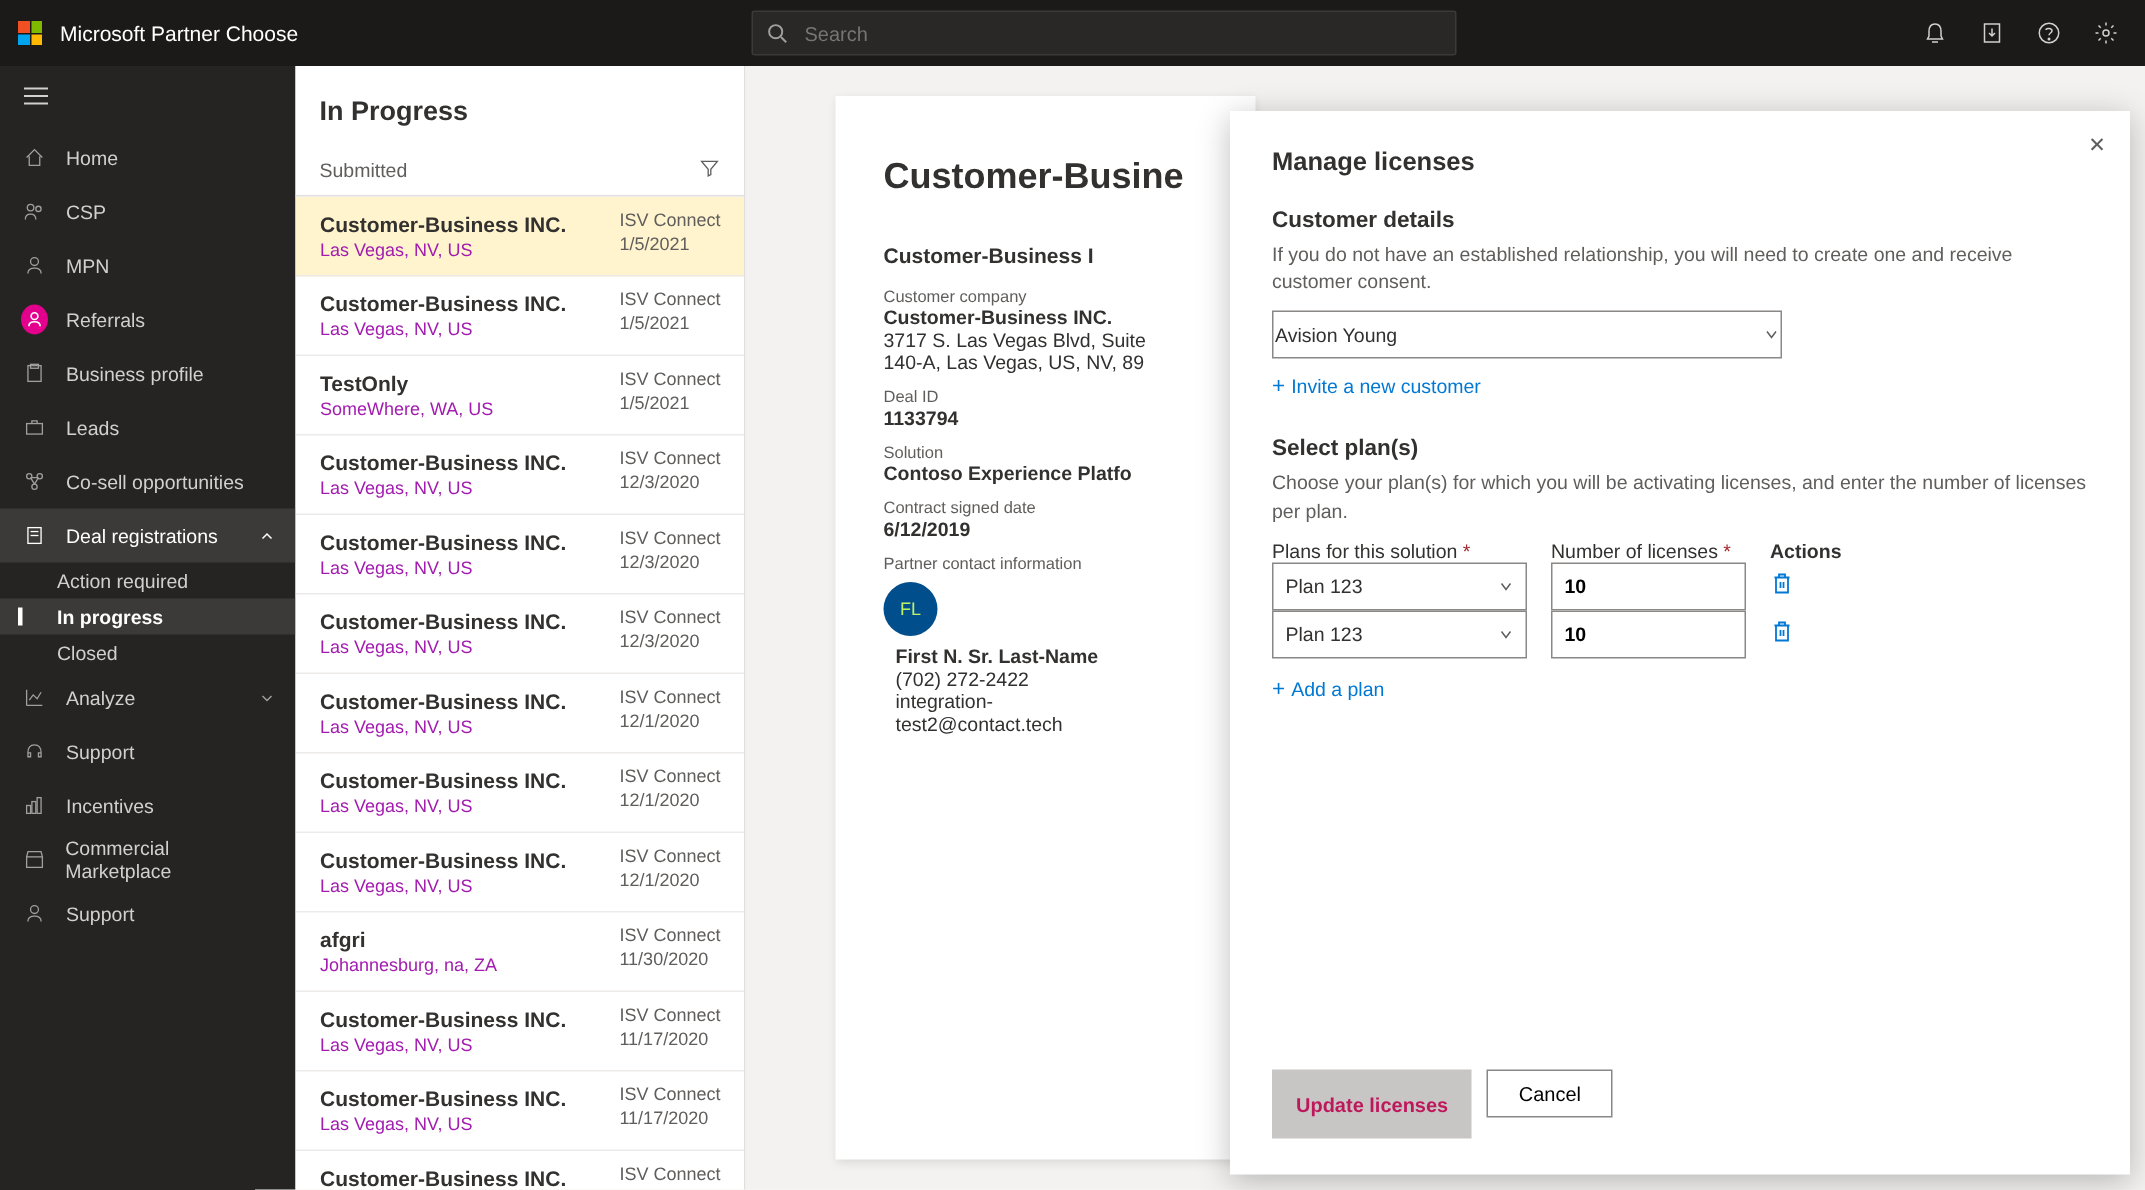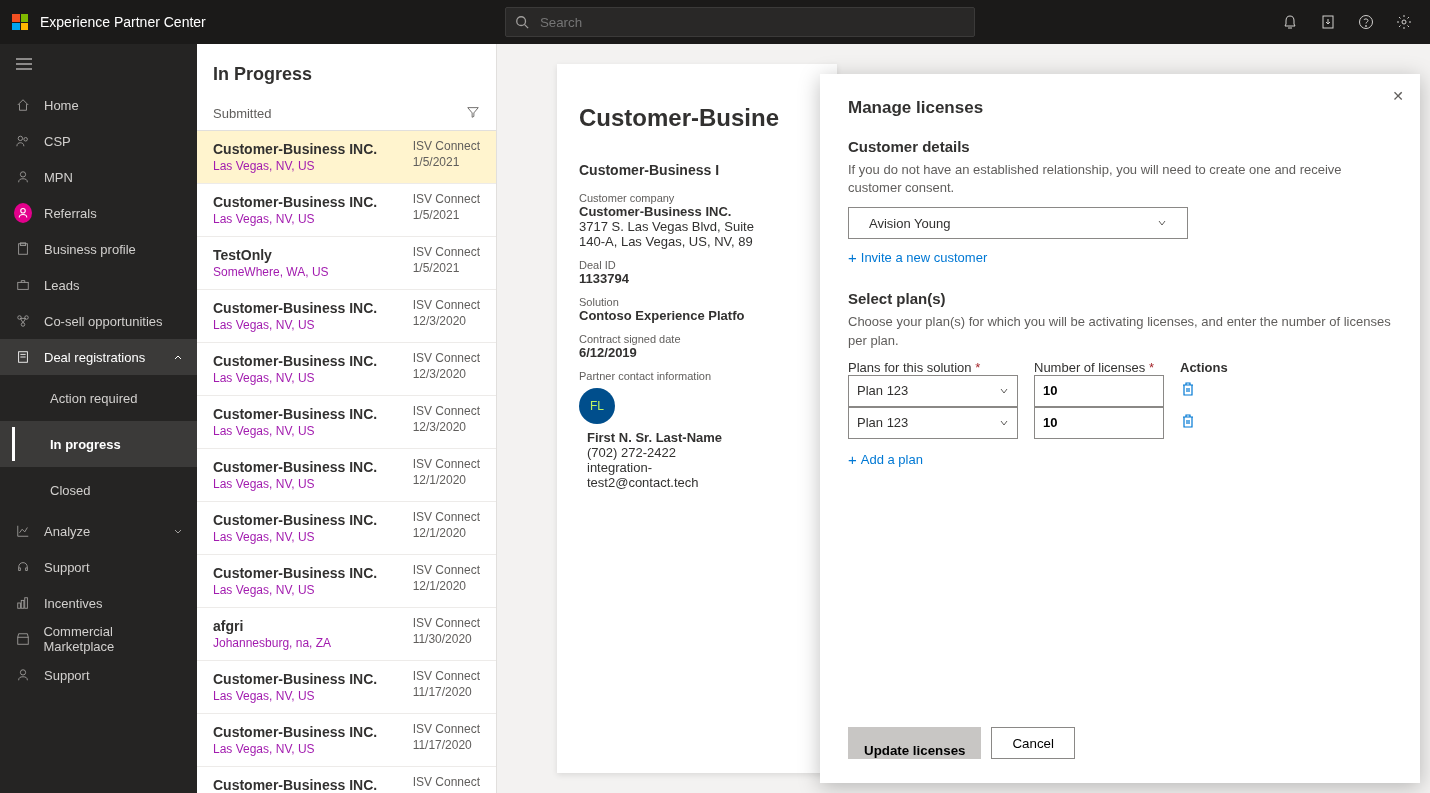--- a/index.html
+++ b/index.html
@@ -17,82 +17,82 @@
 .top-icons { display:flex; gap: 6px; margin-right: 10px; }
 .top-icons .ticon { width: 32px; height: 32px; display:flex; align-items:center; justify-content:center; cursor:pointer; }
 
 
 .leftnav { width: 197px; background: #252423; color: #d2d0ce; position: absolute; top: 44px; bottom: 0; left: 0; overflow-y:auto; }
 .hamburger { padding: 14px 16px; cursor:pointer; }
 .nav-item { display:flex; align-items:center; height: 36px; padding: 0 14px; cursor:pointer; font-size:13px; color:#d2d0ce; }
 .nav-item.active { background:#3b3a39; color:#fff;text-align:center; }
 .nav-item .nicon { width:18px; margin-right:12px; display:flex; align-items:center; justify-content:center; }
 .nav-item.referrals .nicon-circle { width:20px; height:20px; border-radius:50%; background:#e3008c; display:flex; align-items:center; justify-content:center; }
-.nav-sub { padding-left: 50px; font-size:13px; height:46px; display:flex; align-items:center; cursor:pointer; color:#d2d0ce; position:relative; }
+.nav-sub { padding-left: 38px; font-size:13px; height:24px; display:flex; align-items:center; cursor:pointer; color:#d2d0ce; position:relative; }
 .nav-sub.active { background:#3b3a39; color:#fff; font-weight:600; }
 .nav-sub.active::before { content:""; position:absolute; left:12px; top:6px; bottom:6px; width:3px; background:#fff; }
 .chev { margin-left:auto; }
 
 
 .midlist { position:absolute; left:197px; top:44px; bottom:0; width:300px; background:#fff; border-right:1px solid #e1dfdd; display:flex; flex-direction:column; }
 .midlist-scroll { flex:1; overflow-y:auto; }
 .midlist h2 { font-size:18px; font-weight:600; padding:20px 16px 12px; }
 .filter-row { display:flex; align-items:center; padding: 8px 16px; border-bottom:1px solid #e1dfdd; font-size:13px; color:#605e5c; }
 .filter-row .spacer { flex:1; }
 .deal-item { padding:10px 16px; border-bottom:1px solid #edebe9; cursor:pointer; position:relative; }
 .deal-item.selected { background:#fff4ce; }
 .deal-name { font-weight:600; font-size:14px; }
 .deal-loc { font-size:12px; color:#a21caf; margin-top:2px; }
 .deal-meta { position:absolute; right:16px; top:8px; text-align:left; }
 .deal-type { font-size:12px; color:#605e5c; }
 .deal-date { font-size:12px; color:#605e5c; margin-top:2px; }
 
 
 .content { position:absolute; left:497px; right:0; top:44px; bottom:0; background:#f3f2f1; }
-.detail-card { position:absolute; left:60px; top:20px; width:280px; background:#fff; box-shadow:0 2px 6px rgba(0,0,0,.1); padding:40px 22px; bottom:20px; overflow:hidden; }
+.detail-card { position:absolute; left:60px; top:20px; width:280px; background:#fff; box-shadow:0 2px 6px rgba(0,0,0,.1); padding:40px 32px; bottom:20px; overflow:hidden; }
 .detail-card h1 { font-size:24px; font-weight:600; margin-bottom:30px; white-space:nowrap; }
 .detail-card h3 { font-size:14px; font-weight:600; margin-bottom:14px; }
 .detail-card .label { font-size:11px; color:#605e5c; margin-top:10px; }
 .detail-card .val { font-size:13px; color:#323130; font-weight:600; }
 .detail-card .valreg { font-size:13px; color:#323130; }
 .avatar { width:36px; height:36px; border-radius:50%; background:#004e8c; color:#bef264; display:flex; align-items:center; justify-content:center; font-size:12px; margin-top:6px; }
 
 
 .panel { position:absolute; right:10px; top:30px; bottom:10px; width:600px; background:#fff; box-shadow:0 4px 20px rgba(0,0,0,.25); display:flex; flex-direction:column; }
 .panel .close { position:absolute; right:8px; top:8px; width:28px; height:28px; display:flex; align-items:center; justify-content:center; cursor:pointer; font-size:14px; color:#605e5c; }
 .panel-body { flex:1; overflow-y:auto; padding:24px 28px; }
 .panel h2 { font-size:17px; font-weight:600; margin-bottom:20px; }
 .panel h3 { font-size:15px; font-weight:600; margin-top:14px; margin-bottom:6px; }
 .panel .desc { font-size:13px; color:#605e5c; margin-bottom:10px; line-height:1.4; }
 .panel select, .panel input[type=text] { height:32px; border:1px solid #8a8886; padding:0 8px; font-size:13px; background:#fff;font-weight:bold; }
-.cust-select { width:340px; display:flex; align-items:center; justify-content:space-between; border:1px solid #8a8886; height:32px; padding:0 20px; cursor:pointer; margin-top:6px; }
+.cust-select { width:340px; display:flex; align-items:center; justify-content:space-between; border:1px solid #8a8886; height:32px; padding:0 1px; cursor:pointer; margin-top:6px; }
 .link { color:#0078d4; font-size:13px; cursor:pointer; display:inline-flex; align-items:center; gap:4px; margin-top:10px; }
 .plan-grid { display:grid; grid-template-columns: 170px 130px 60px; gap: 0 16px; align-items:center; margin-top:4px; }
 .plan-grid .hdr { font-size:13px; font-weight:400; }
 .plan-grid .hdr .req { color:#a4262c; }
 .plan-select { height:32px; border:1px solid #8a8886; display:flex; align-items:center; justify-content:space-between; padding:0 8px; cursor:pointer; }
 .trash { width:16px; height:16px; cursor:pointer; color:#0078d4; }
 .panel-footer { padding:16px 28px 24px; display:flex; gap:10px; }
-.btn-primary { background:#c8c6c4; color:#000000; border:none; height:19px; padding:16px 16px; font-weight:600; cursor:pointer; }
+.btn-primary { background:#c8c6c4; color:#be185d; border:none; height:46px; padding:4px 16px; font-weight:600; cursor:pointer; }
 .btn-secondary { background:#fff; border:1px solid #8a8886; height:32px; padding:0 20px; cursor:pointer; }
 
 ::-webkit-scrollbar { width:10px; }
 ::-webkit-scrollbar-thumb { background:#c8c6c4; }
 </style>
 </head>
 <body>
 
 <div class="topbar">
   <div class="ms-logo">
       <span></span>
       <span></span>
       <span></span>
       <span></span>
     </div>
-  <div class="topbar-title">Experience Partner Center</div>
+  <div class="topbar-title">Microsoft Partner Choose</div>
   <div class="search-wrap">
     <svg width="14" height="14" viewBox="0 0 16 16" fill="none" stroke="#a19f9d" stroke-width="1.5">
         <circle cx="7" cy="7" r="5"></circle>
         <line x1="11" y1="11" x2="15" y2="15"></line>
       </svg>
     <input type="text" placeholder="Search" style="">
   </div>
   <div class="top-icons">
     <div class="ticon">
         <svg width="16" height="16" viewBox="0 0 16 16" fill="none" stroke="#d2d0ce" stroke-width="1">

